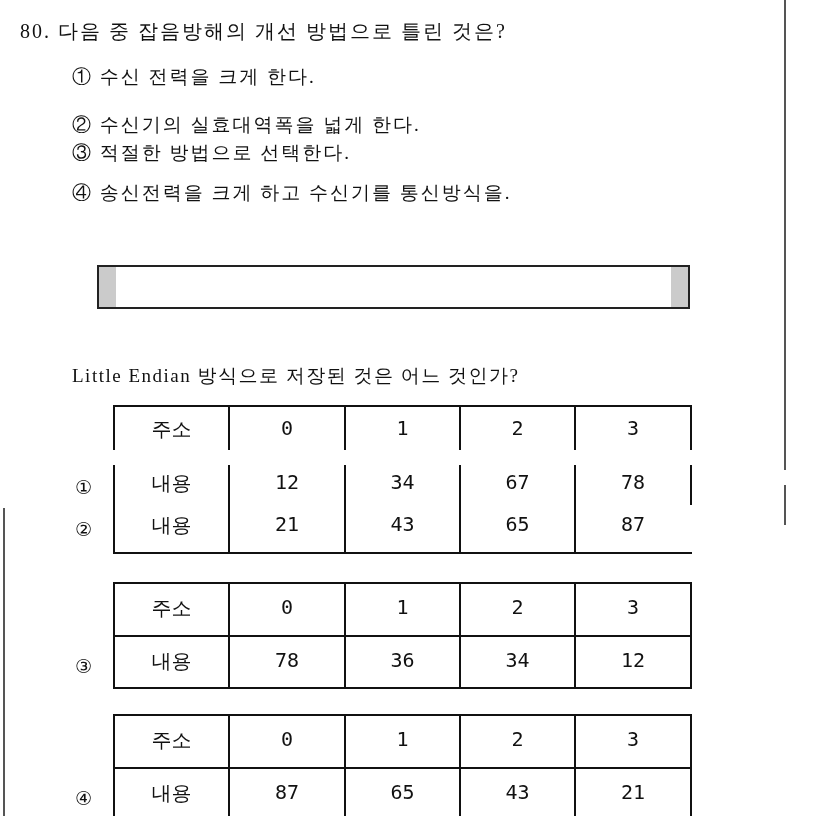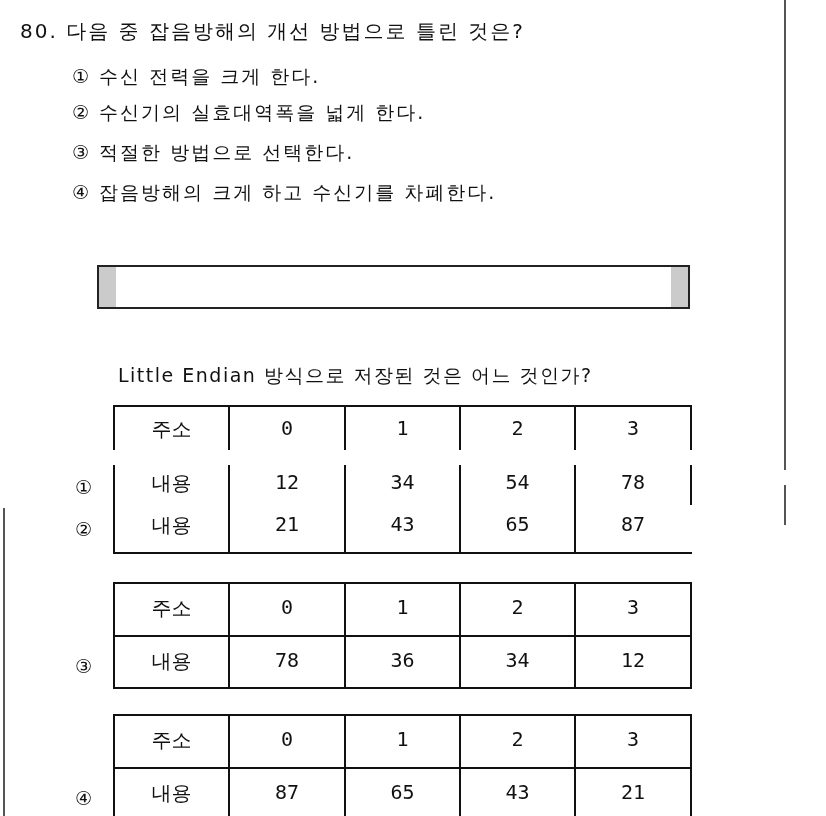--- a/index.html
+++ b/index.html
@@ -1,53 +1,53 @@
 <!DOCTYPE html>
 <html><head>
 <meta charset="utf-8">
 <style>
   html, body { margin:0; padding:0; background:#fff; }
   body { width:826px; height:816px; position:relative; overflow:hidden;
          font-family:"DejaVu Sans", sans-serif; color:#111; }
-  .abs { position:absolute; }
+  .abs { position:absolute;font-family:Liberation Serif, serif; }
   .q-title { left:20px; top:18px; font-size:20px; letter-spacing:2px; white-space:nowrap; }
   .opt { left:72px; font-size:19px; letter-spacing:2px; white-space:nowrap; }
   .vline { background:#555; width:2px; }
   .gray-bar { left:97px; top:265px; width:589px; height:40px; border:2px solid #222; background:#fff; box-sizing:content-box; }
   .gray-bar .cap { position:absolute; top:0; width:17px; height:40px; background:#cbcbcb; }
   .gray-bar .cap.l { left:0; }
   .gray-bar .cap.r { right:0; }
-  .sub-q { left:72px; top:363px; font-size:19px; letter-spacing:1.5px; white-space:nowrap;margin-left:46px; }
+  .sub-q { left:72px; top:363px; font-size:19px; letter-spacing:1.5px; white-space:nowrap; }
   .cell { position:absolute; text-align:center; font-size:20px; font-family:"DejaVu Sans Mono", monospace; }
   .hl { position:absolute; height:2px; background:#111; }
   .vl { position:absolute; width:2px; background:#111; }
   .circ { position:absolute; left:75px; font-size:19px; }
 </style>
 </head>
 <body>
 
 <div class="abs q-title">
   <span>80.</span>
   <span>다음 중 잡음방해의 개선 방법으로 틀린 것은?</span>
 </div>
 <div class="abs opt" style="top:64px">
   <span>①</span>
   <span>수신 전력을 크게 한다.</span>
 </div>
-<div class="abs opt" style="top:100px">
+<div class="abs opt" style="top:112px">
   <span>②</span>
   <span>수신기의 실효대역폭을 넓게 한다.</span>
 </div>
 <div class="abs opt" style="top:140px">
   <span>③</span>
   <span>적절한 방법으로 선택한다.</span>
 </div>
 <div class="abs opt" style="top:180px">
   <span>④</span>
-  <span>잡음방해의 크게 하고 수신기를 차폐한다.</span>
+  <span>송신전력을 크게 하고 수신기를 통신방식을.</span>
 </div>
 
 <div class="abs vline" style="left:784px; top:0; height:470px"></div>
 <div class="abs vline" style="left:784px; top:485px; height:40px"></div>
 <div class="abs vline" style="left:3px; top:508px; height:308px"></div>
 
 <div class="abs gray-bar">
   <div class="cap l"></div>
   <div class="cap r"></div>
 </div>
@@ -74,21 +74,21 @@
   <div class="cell" style="left:115px; top:416px; width:113px">주소</div>
   <div class="cell" style="left:230px; top:416px; width:114px">0</div>
   <div class="cell" style="left:346px; top:416px; width:113px">1</div>
   <div class="cell" style="left:461px; top:416px; width:113px">2</div>
   <div class="cell" style="left:576px; top:416px; width:114px">3</div>
 
   <div class="circ" style="top:476px">①</div>
   <div class="cell" style="left:115px; top:470px; width:113px">내용</div>
   <div class="cell" style="left:230px; top:470px; width:114px">12</div>
   <div class="cell" style="left:346px; top:470px; width:113px">34</div>
-  <div class="cell" style="left:461px; top:470px; width:113px">54</div>
+  <div class="cell" style="left:461px; top:470px; width:113px">67</div>
   <div class="cell" style="left:576px; top:470px; width:114px">78</div>
 
   <div class="circ" style="top:518px">②</div>
   <div class="cell" style="left:115px; top:512px; width:113px">내용</div>
   <div class="cell" style="left:230px; top:512px; width:114px">21</div>
   <div class="cell" style="left:346px; top:512px; width:113px">43</div>
   <div class="cell" style="left:461px; top:512px; width:113px">65</div>
   <div class="cell" style="left:576px; top:512px; width:114px">87</div>
 </div>
 

